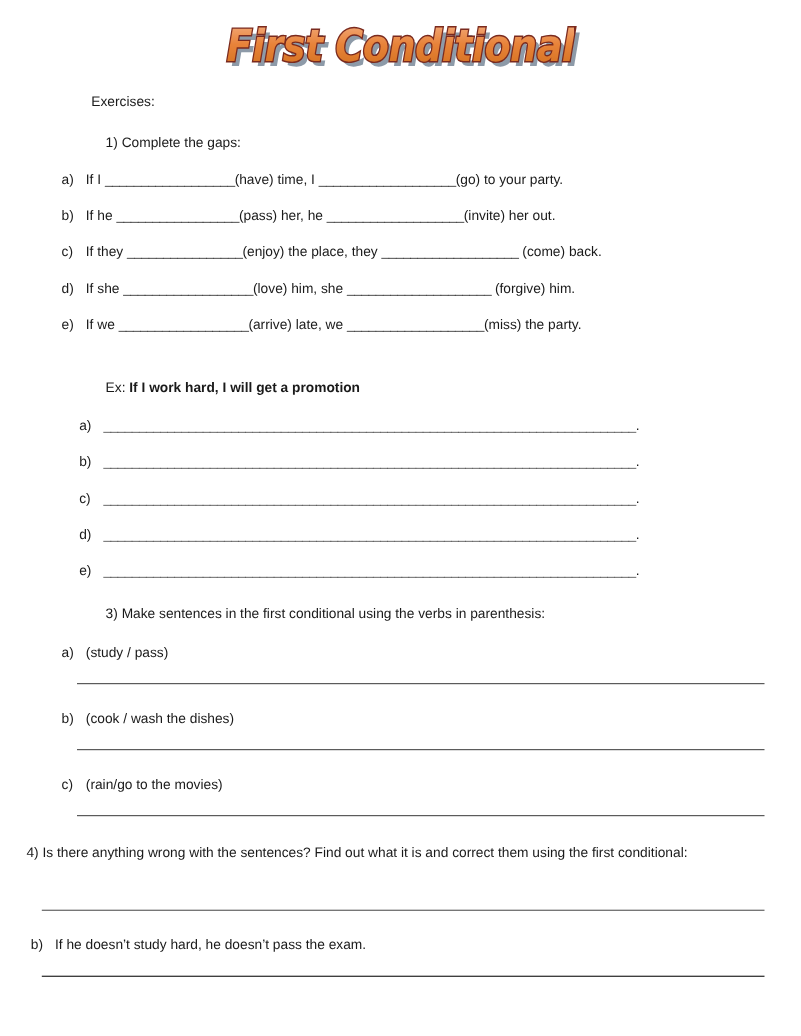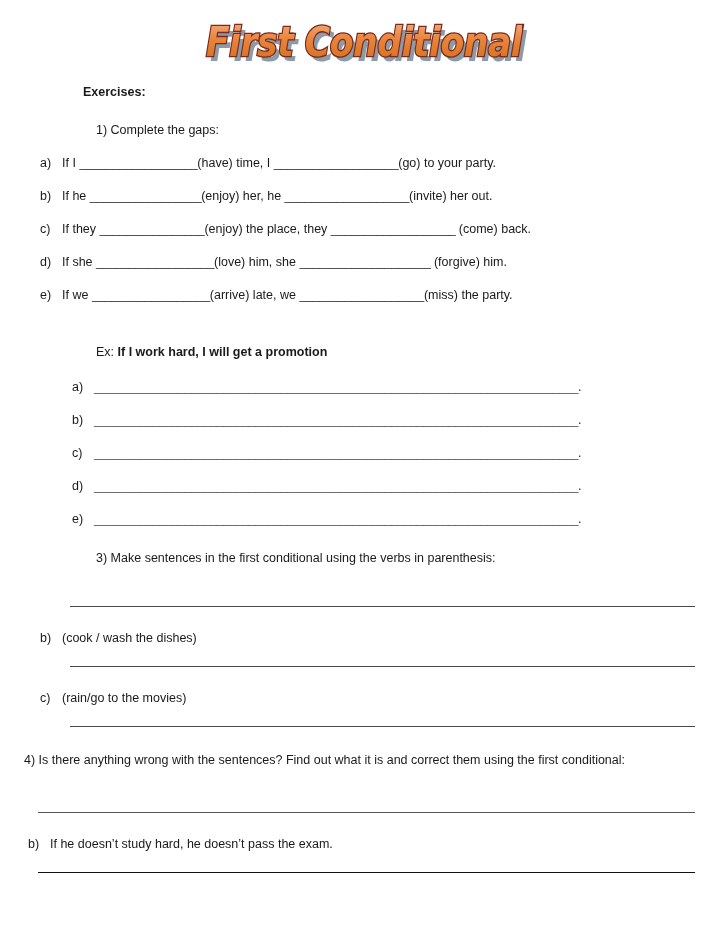--- a/index.html
+++ b/index.html
@@ -77,32 +77,31 @@
     position: absolute;
     top: 80px;
     left: 0;
     width: 728px;
   }
   .exercises-label {
     margin-left: 83px;
     font-size: 12.5px;
     line-height: 1;
     padding-top: 6px;
-    font-weight: bold;
   }
   .section-head {
     margin-left: 96px;
     font-size: 12.5px;
     line-height: 1.2;
   }
   .section-head.wide {
     margin-left: 24px;
   }
   .ex-line {
-    margin-left: 40px;
+    margin-left: 56px;
     font-size: 12.5px;
     line-height: 1.2;
     white-space: nowrap;
   }
   .ex-line.wide {
     margin-left: 28px;
   }
   .marker {
     display: inline-block;
     width: 22px;
@@ -174,21 +173,21 @@
 
   <div class="section-head">1) Complete the gaps:</div>
   <div class="sp18"></div>
 
   <div class="ex-line">
     <span class="marker">a)</span><span>If I </span><span class="blank">__________________</span><span>(have) time, I </span><span class="blank">___________________</span><span>(go) to your party.</span>
   </div>
   <div class="sp18"></div>
 
   <div class="ex-line">
-    <span class="marker">b)</span><span>If he </span><span class="blank">_________________</span><span>(enjoy) her, he </span><span class="blank">___________________</span><span>(invite) her out.</span>
+    <span class="marker">b)</span><span>If he </span><span class="blank">_________________</span><span>(pass) her, he </span><span class="blank">___________________</span><span>(invite) her out.</span>
   </div>
   <div class="sp18"></div>
 
   <div class="ex-line">
     <span class="marker">c)</span><span>If they </span><span class="blank">________________</span><span>(enjoy) the place, they </span><span class="blank">___________________</span><span> (come) back.</span>
   </div>
   <div class="sp18"></div>
 
   <div class="ex-line">
     <span class="marker">d)</span><span>If she </span><span class="blank">__________________</span><span>(love) him, she </span><span class="blank">____________________</span><span> (forgive) him.</span>
@@ -230,20 +229,23 @@
 
   <div class="answer-line">
     <span class="marker">e)</span><span>___________________________________________________________________________</span><span class="tail">.</span>
   </div>
 
   <div class="sp24"></div>
 
   <div class="section-head">3) Make sentences in the first conditional using the verbs in parenthesis:</div>
   <div class="sp20"></div>
 
+  <div class="ex-line">
+    <span class="marker">a)</span><span>(study / pass)</span>
+  </div>
   <div class="sp20"></div>
   <div class="rule"></div>
   <div class="sp24"></div>
 
   <div class="ex-line">
     <span class="marker">b)</span><span>(cook / wash the dishes)</span>
   </div>
   <div class="sp20"></div>
   <div class="rule"></div>
   <div class="sp24"></div>

